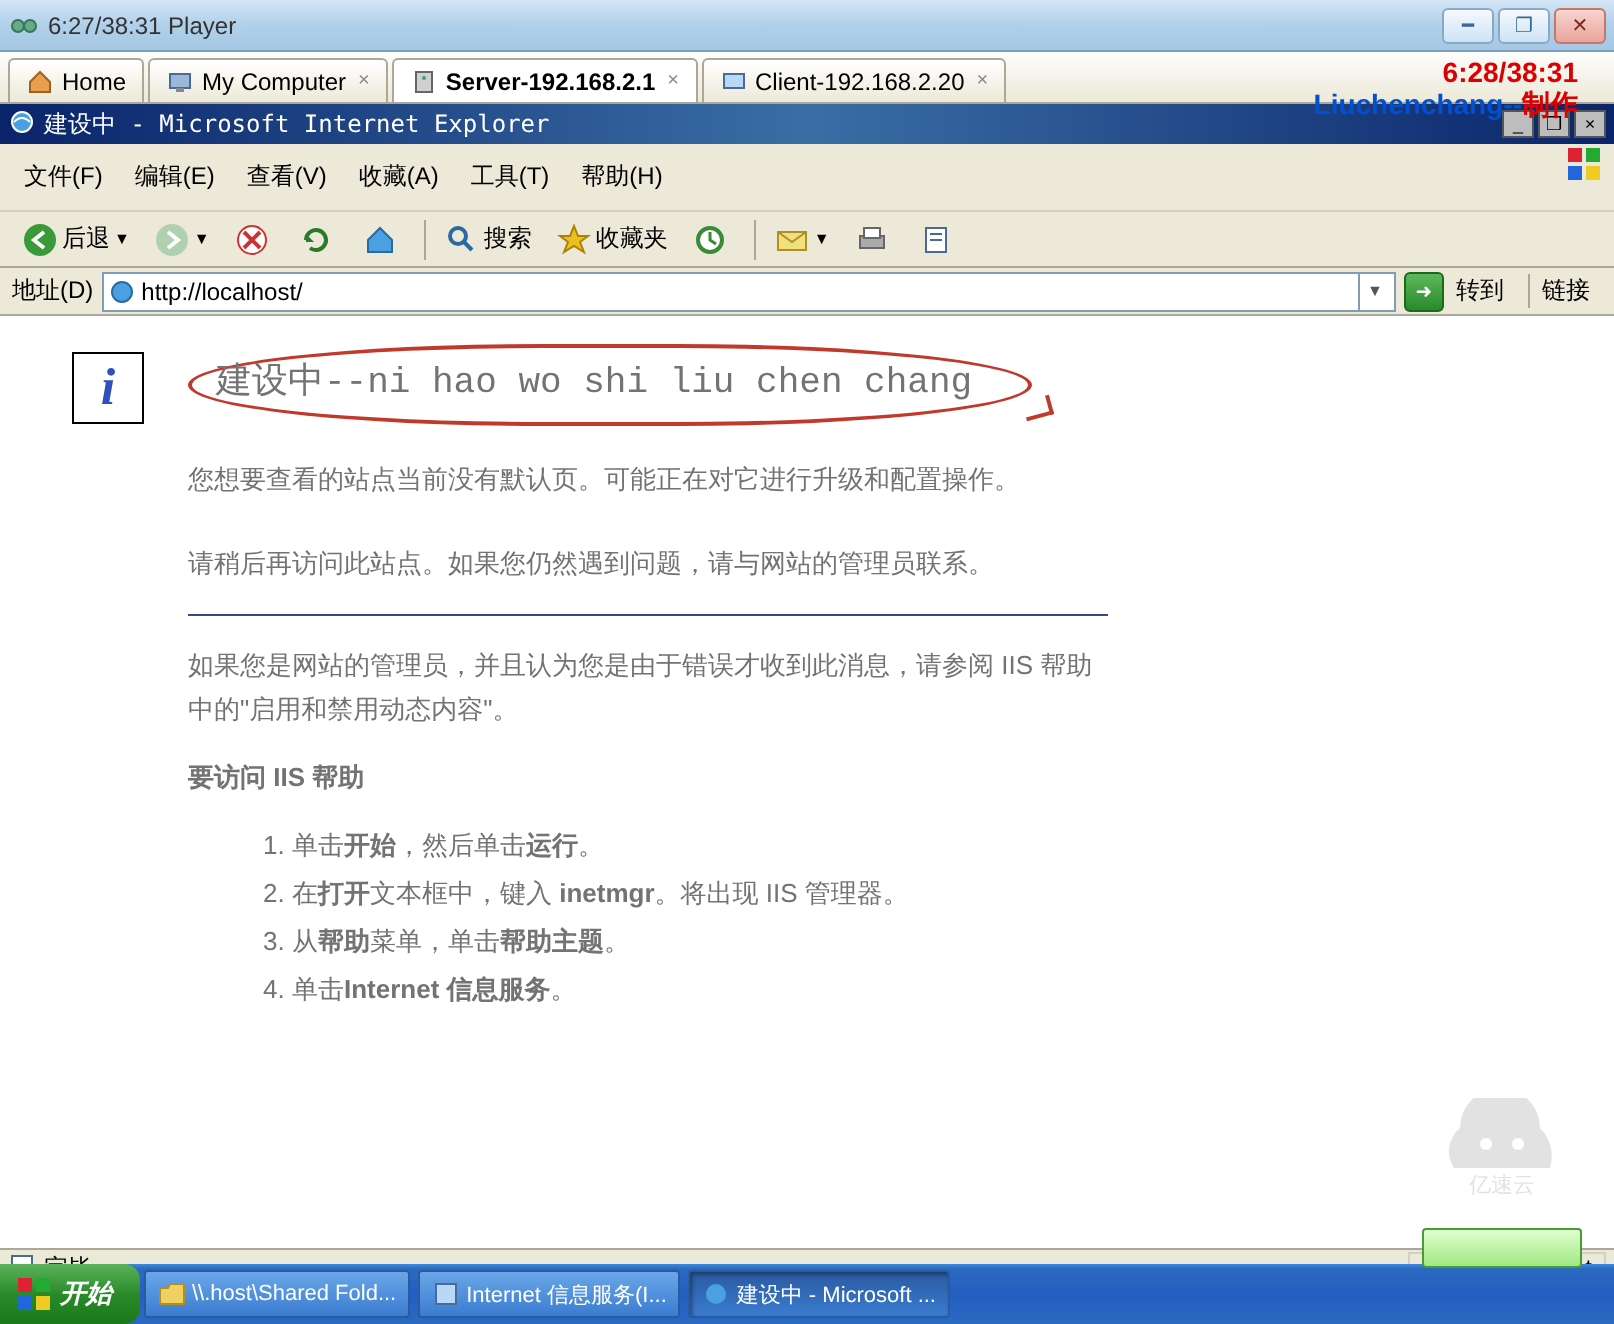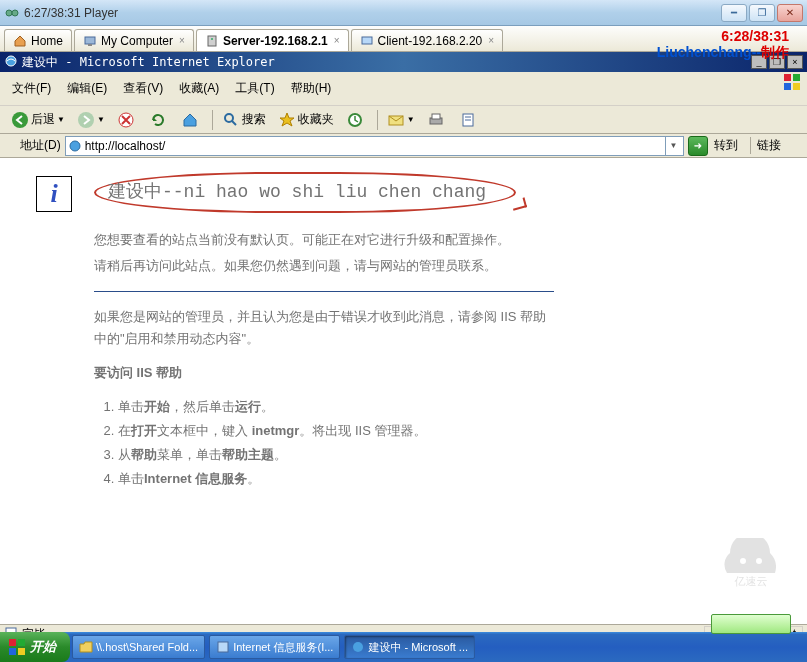--- a/index.html
+++ b/index.html
@@ -28,45 +28,45 @@
 
 .menubar { height:34px; background:#ece9d8; display:flex; align-items:center; padding:0 4px; border-bottom:1px solid #d4d0c8; position:relative; }
 .menubar .mitem { font-size:12px; padding:2px 8px; cursor:pointer; }
 .menubar .winflag { position:absolute; right:4px; top:1px; width:20px; height:18px; }
 
 .toolbar { height:28px; background:#ece9d8; display:flex; align-items:center; padding:0 6px; border-bottom:1px solid #aca899; }
 .tbtn { display:inline-flex; align-items:center; padding:2px 4px; margin-right:2px; font-size:12px; cursor:pointer; border:1px solid transparent; border-radius:3px; }
 .tsep { width:1px; height:20px; background:#aca899; margin:0 4px; }
 .tbtn .ticon { width:18px; height:18px; margin-right:2px; display:inline-flex; align-items:center; justify-content:center; }
 
-.addressbar { height:24px; background:#ece9d8; display:flex; align-items:center; padding:0 20px; border-bottom:1px solid #aca899; }
+.addressbar { height:24px; background:#ece9d8; display:flex; align-items:center; padding:0 6px; border-bottom:1px solid #aca899; }
 .addressbar .albl { font-size:12px; margin-right:4px; }
 .addressbar .urlbox { flex:1; display:flex; align-items:center; background:#fff; border:1px solid #7f9db9; height:20px; padding:0 2px; }
 .addressbar .urlbox .ticon { width:14px; height:14px; margin-right:3px; }
 .addressbar input { flex:1; border:none; outline:none; font-size:12px; }
 .addressbar .dropbtn { width:16px; height:18px; border-left:1px solid #7f9db9; display:inline-flex; align-items:center; justify-content:center; font-size:8px; color:#555; }
 .gobtn { width:20px; height:20px; margin-left:4px; background:linear-gradient(to bottom,#5cb85c,#2a8a2a); border:1px solid #1a6a1a; border-radius:3px; display:inline-flex; align-items:center; justify-content:center; color:#fff; font-size:10px; }
 .addressbar .glbl { font-size:12px; margin:0 6px; }
 
 .content-area { background:#fff; height:466px; overflow:auto; padding:14px 18px 14px 40px; position:relative; font-family:"SimSun",serif; }
 .info-icon { position:absolute; left:36px; top:18px; width:36px; height:36px; border:1px solid #000; display:flex; align-items:center; justify-content:center; }
 .info-icon span { font-family:"Times New Roman",serif; font-size:26px; font-weight:bold; font-style:italic; color:#3050c0; }
 .content-body { margin-left:54px; max-width:460px; font-size:13px; line-height:1.7; color:#737373; }
 .content-body h1 { font-size:18px; font-weight:normal; font-family:"Courier New","SimSun",monospace; border:2px solid #c0392b; border-radius:50%/60%; padding:3px 28px 3px 12px; display:inline-block; margin-bottom:16px; position:relative; }
 .content-body h1::after { content:""; position:absolute; right:-12px; bottom:2px; width:12px; height:8px; border-bottom:2px solid #c0392b; border-right:2px solid #c0392b; transform:rotate(-15deg); }
 .content-body hr { border:none; border-top:1px solid #2a4d8a; margin:14px 0; }
 .content-body .sub { font-weight:bold; margin:12px 0; }
-.content-body ol { margin-left:24px; }
+.content-body ol { margin-left:52px; }
 .content-body li { font-size:13px; margin:2px 0; }
 
 .statusbar { height:20px; background:#ece9d8; border-top:1px solid #aca899; display:flex; align-items:center; font-size:12px; padding:0 4px; }
 .statusbar .scell { border:1px solid #d4d0c8; padding:1px 6px; height:17px; display:inline-flex; align-items:center; }
 .statusbar .spacer { flex:1; }
 
-.watermark-logo { position:absolute; right:20px; bottom:70px; opacity:0.28; z-index:50; }
+.watermark-logo { position:absolute; right:20px; bottom:58px; opacity:0.28; z-index:50; }
 .watermark-logo svg { width:72px; height:50px; }
 
 .overlay-popup { position:absolute; right:16px; bottom:28px; width:80px; height:20px; background:linear-gradient(to bottom,#e0ffd0,#a0e880); border:1px solid #4a9a3a; border-radius:2px; z-index:60; }
 
 .taskbar { position:absolute; bottom:0; left:0; right:0; height:30px; background:linear-gradient(to bottom,#3c8cde 0%,#2b6ac0 8%,#245ec0 50%,#2b6ac0 100%); display:flex; align-items:center; }
 .startbtn { height:30px; padding:0 14px 0 8px; background:linear-gradient(to bottom,#5ab35a,#2a8a2a 50%,#1a7a1a); border-radius:0 8px 8px 0; display:flex; align-items:center; font-size:13px; font-weight:bold; color:#fff; font-style:italic; }
 .startbtn .ticon { width:18px; height:18px; margin-right:4px; }
 .taskbtn { height:24px; margin:0 2px; padding:0 6px; background:linear-gradient(to bottom,#6aa6e8,#3a7cd0); border:1px solid #2a5aa0; border-radius:2px; display:flex; align-items:center; font-size:11px; color:#fff; max-width:150px; overflow:hidden; white-space:nowrap; }
 .taskbtn.active { background:linear-gradient(to bottom,#2a5aa0,#3a7cd0); box-shadow:inset 1px 1px 2px rgba(0,0,0,0.4); }
 .taskbtn .ticon { width:14px; height:14px; margin-right:3px; flex-shrink:0; }
@@ -272,21 +272,21 @@
   <span class="glbl" style="border-left:1px solid #aca899;padding-left:6px;">链接</span>
 </div>
 
 <div class="content-area">
   <div class="info-icon">
       <span>i</span>
     </div>
   <div class="content-body">
     <h1>建设中--ni hao wo shi liu chen chang</h1>
     <p>您想要查看的站点当前没有默认页。可能正在对它进行升级和配置操作。</p>
-    <p style="margin-top:4px;">请稍后再访问此站点。如果您仍然遇到问题，请与网站的管理员联系。</p>
+    <p style="margin-top:20px;">请稍后再访问此站点。如果您仍然遇到问题，请与网站的管理员联系。</p>
     <hr>
     <p>如果您是网站的管理员，并且认为您是由于错误才收到此消息，请参阅 IIS 帮助中的"启用和禁用动态内容"。</p>
     <p class="sub">要访问 IIS 帮助</p>
     <ol>
       <li>单击<b>开始</b>，然后单击<b>运行</b>。</li>
       <li>在<b>打开</b>文本框中，键入 <b>inetmgr</b>。将出现 IIS 管理器。</li>
       <li>从<b>帮助</b>菜单，单击<b>帮助主题</b>。</li>
       <li>单击<b>Internet 信息服务</b>。</li>
     </ol>
   </div>

